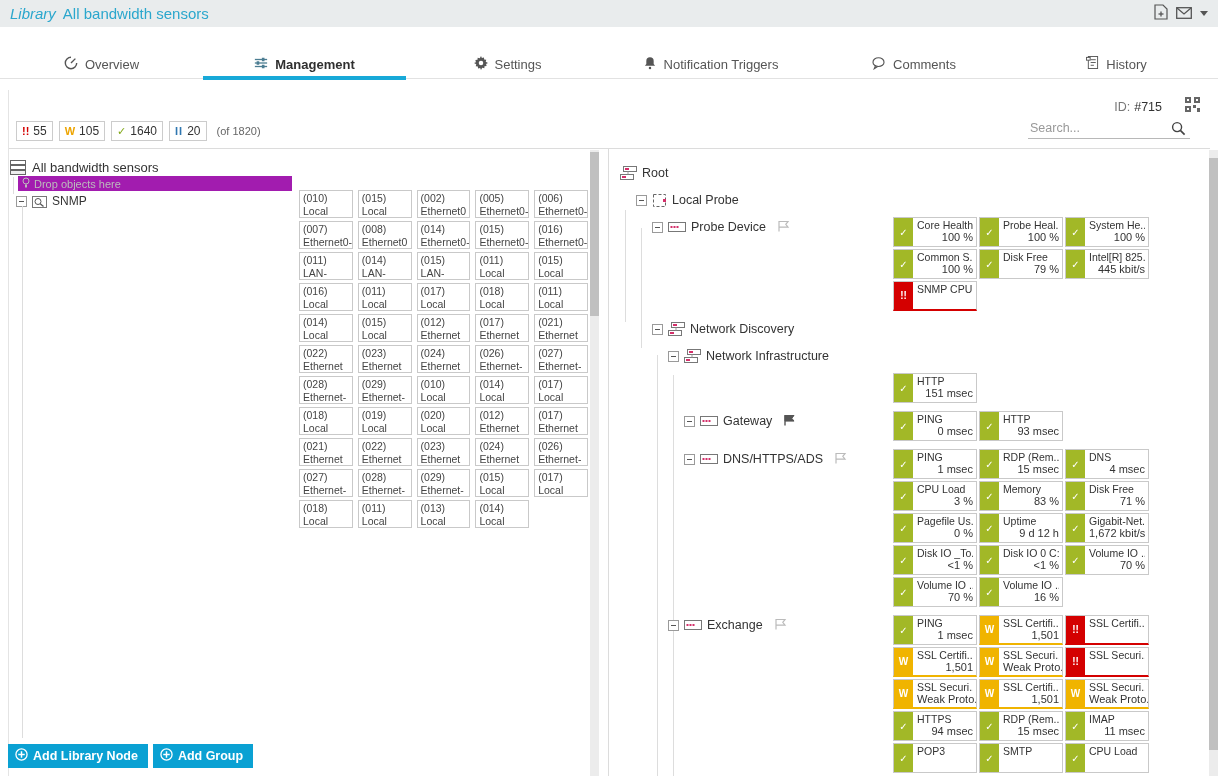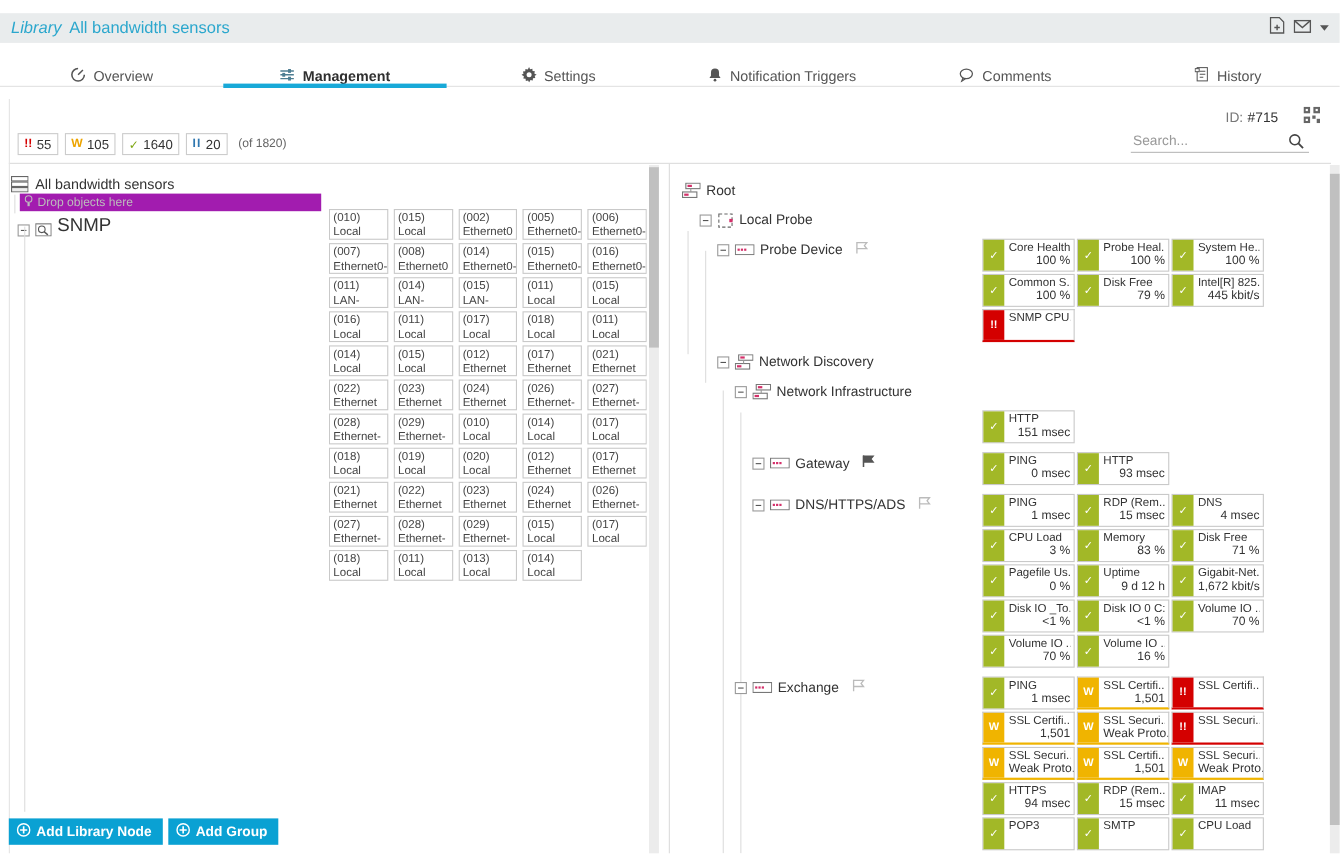--- a/index.html
+++ b/index.html
@@ -1,26 +1,26 @@
 <!DOCTYPE html>
 <html><head>
 <meta charset="utf-8">
 <style>
   html,body{margin:0;padding:0;}
   body{width:1218px;height:776px;position:relative;background:#fff;overflow:hidden;
        font-family:"Liberation Sans","DejaVu Sans",sans-serif;}
   
-  .topbar{position:absolute;left:0;top:12px;width:100%;height:27px;background:#e9eced;
+  .topbar{position:absolute;left:0;top:0;width:100%;height:27px;background:#e9eced;
           display:flex;align-items:center;padding:0 10px;box-sizing:border-box;}
   .crumb{color:#2ba7cd;font-style:italic;font-size:15px;margin-right:7px;}
   .title{color:#2ba7cd;font-size:15px;}
   .topicons{margin-left:auto;display:flex;align-items:center;gap:8px;}
   .caret{width:0;height:0;border-left:4px solid transparent;border-right:4px solid transparent;border-top:5px solid #555;}
   
-  .tabbar{position:absolute;top:50px;left:0;width:100%;height:28px;border-bottom:1px solid #e2e2e2;display:flex;background:#fff;align-items:flex-end;}
+  .tabbar{position:absolute;top:50px;left:0;width:100%;height:28px;border-bottom:1px solid #e2e2e2;display:flex;background:#fff;}
   .tab{flex:1;display:flex;align-items:center;justify-content:center;gap:7px;font-size:13px;color:#555;position:relative;cursor:pointer;}
   .tab.active{color:#2f2f2f;font-weight:bold;}
   .tab.active::after{content:"";position:absolute;left:0;right:0;bottom:-2px;height:4px;background:#18a9d8;}
   
   .badges{position:absolute;left:16px;top:121px;display:flex;gap:6px;align-items:center;}
   .badge{display:flex;align-items:center;gap:4px;border:1px solid #ccc;background:#fff;padding:2px 5px;font-size:12px;color:#333;cursor:pointer;}
   .badge .g{font-weight:bold;font-size:11px;}
   .badge.error .g{color:#d40000;}
   .badge.warning .g{color:#eda400;}
   .badge.ok .g{color:#7fa714;}
@@ -42,21 +42,21 @@
   .sb-mid{left:590px;}
   .sb-right{left:1209px;}
   .thumb{position:absolute;left:0;width:9px;background:#c0c0c0;}
   .sb-mid .thumb{top:2px;height:164px;}
   .sb-right .thumb{top:8px;height:592px;}
   
   .lp{position:absolute;left:10px;top:160px;width:285px;}
   .lp-root{display:flex;align-items:center;gap:6px;font-size:13px;color:#333;}
   .lp-drop{margin-left:8px;margin-top:1px;background:#a21caf;color:#bcbcbc;font-size:11px;
            display:flex;align-items:center;gap:4px;padding:1px 4px;width:274px;box-sizing:border-box;}
-  .lp-node{display:flex;align-items:flex-end;gap:5px;margin-left:6px;margin-top:3px;font-size:17px;color:#333;}
+  .lp-node{display:flex;align-items:center;gap:5px;margin-left:6px;margin-top:3px;font-size:12px;color:#333;}
   .guide{position:absolute;width:1px;background:#ddd;}
   #g-l1{left:13px;top:177px;height:17px;}
   #g-l2{left:22px;top:206px;height:532px;}
   .exp{position:relative;width:11px;height:11px;border:1px solid #9a9a9a;background:#fff;flex:none;cursor:pointer;box-sizing:border-box;}
   .exp::after{content:"";position:absolute;left:2px;right:2px;top:4px;height:1px;background:#555;}
   
   .grid{position:absolute;left:299px;top:190px;width:289px;height:551px;overflow:hidden;
         display:grid;grid-template-columns:repeat(5,1fr);gap:3px 5px;align-content:start;}
   .gbox{box-sizing:border-box;height:28px;border:1px solid #c9c9c9;font-size:10.5px;line-height:12.5px;
         padding:1px 3px;color:#444;overflow:hidden;background:#fff;cursor:pointer;}

